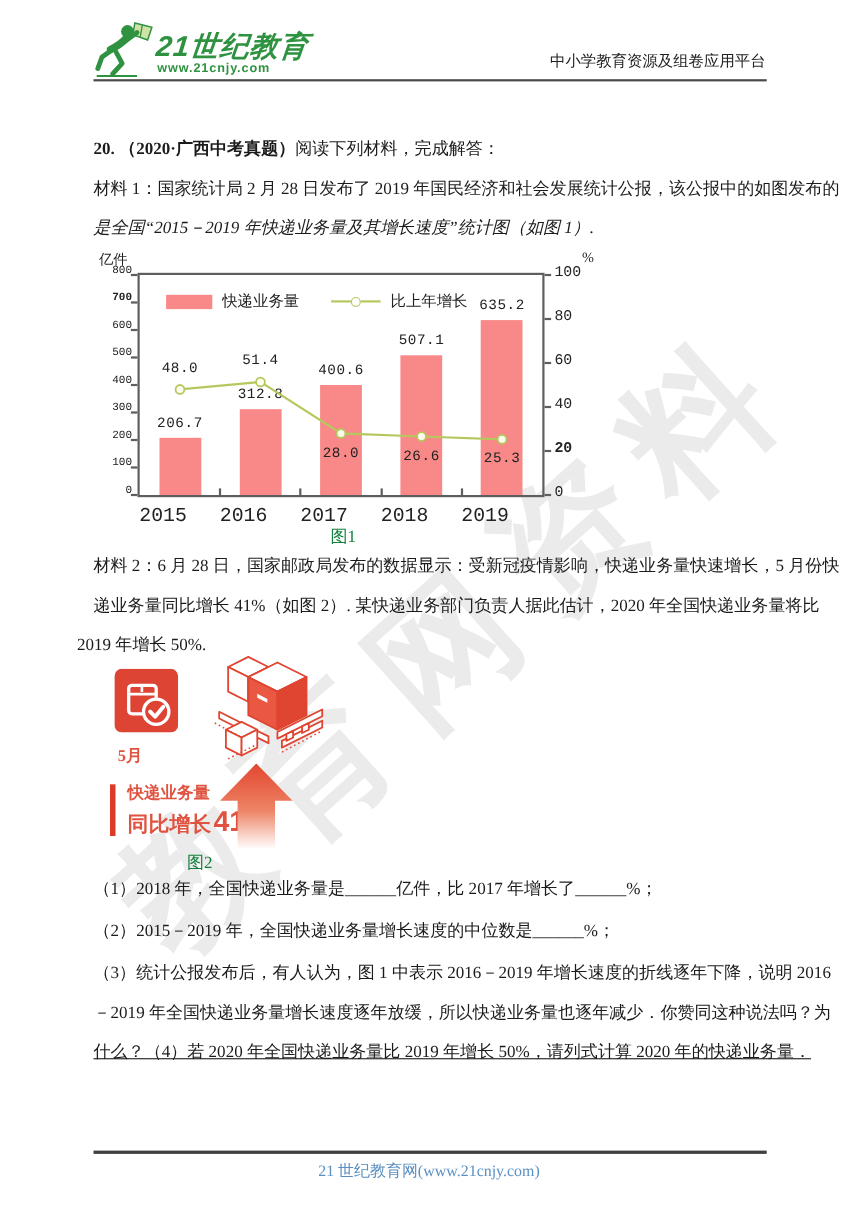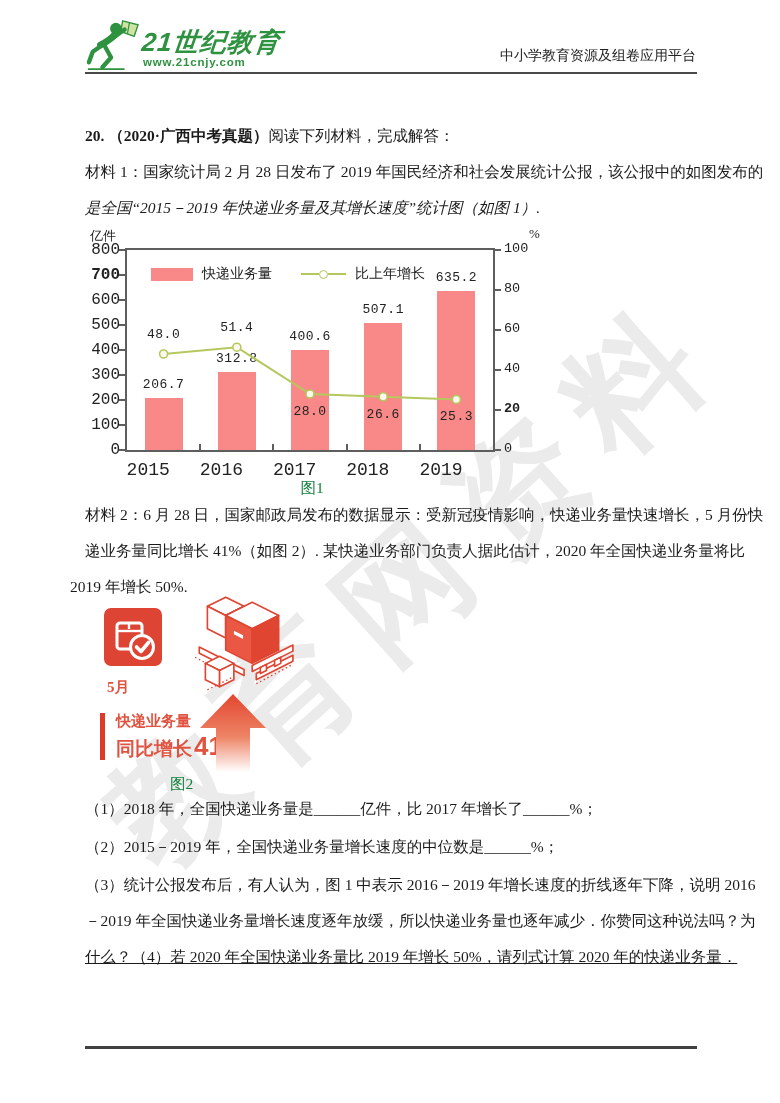--- a/index.html
+++ b/index.html
@@ -23,21 +23,21 @@
   
   .chart{position:absolute;left:88px;top:220px;width:465px;height:262px;z-index:2;}
   .chart-title{position:absolute;left:37px;top:0;width:374px;text-align:center;
      font-weight:bold;font-size:16px;color:#111;}
   .unitL{position:absolute;left:2px;top:7px;font-size:13px;color:#222;}
   .unitR{position:absolute;left:441px;top:6px;font-size:13px;color:#222;}
   .plot{position:absolute;left:37px;top:28px;width:370px;height:204px;
      border:2px solid #5e5e5e;box-sizing:border-box;}
   .plot-inner{position:absolute;left:0;top:0;right:0;bottom:0;}
   .tickL{position:absolute;left:0px;width:32px;text-align:right;
-     font-family:"Liberation Mono","DejaVu Sans Mono",monospace;font-size:16px;color:#222;}
+     font-family:"Liberation Mono","DejaVu Sans Mono",monospace;font-size:10px;color:#222;}
   .tickR{position:absolute;left:416px;width:34px;text-align:left;
      font-family:"Liberation Mono","DejaVu Sans Mono",monospace;font-size:13.5px;color:#222;}
   .tmL{position:absolute;left:31px;width:6px;height:2px;background:#5e5e5e;}
   .tmR{position:absolute;left:407px;width:6px;height:2px;background:#5e5e5e;}
   .bar{position:absolute;bottom:0;width:38px;}
   .bar-label,.line-label{position:absolute;width:66px;text-align:center;
      font-family:"Liberation Mono","DejaVu Sans Mono",monospace;font-size:13px;
      letter-spacing:0.5px;color:#222;}
   .xlab{position:absolute;top:240px;width:74px;text-align:left;
      font-family:"Liberation Mono","DejaVu Sans Mono",monospace;font-size:18px;color:#222;}
@@ -227,14 +227,15 @@
   </svg>
   <div class="z fig-caption" style="left:170px;top:774px;font-family:Liberation Serif, serif;">图2</div>
 
   <div class="z tline" style="left:85px;top:799px;">（1）2018 年，全国快递业务量是______亿件，比 2017 年增长了______%；</div>
   <div class="z tline" style="left:85px;top:837px;">（2）2015－2019 年，全国快递业务量增长速度的中位数是______%；</div>
   <div class="z tline" style="left:85px;top:875px;">（3）统计公报发布后，有人认为，图 1 中表示 2016－2019 年增长速度的折线逐年下降，说明 2016</div>
   <div class="z tline" style="left:85px;top:911px;">－2019 年全国快递业务量增长速度逐年放缓，所以快递业务量也逐年减少．你赞同这种说法吗？为</div>
   <div class="z tline" style="left:85px;top:947px;text-decoration:underline;">什么？（4）若 2020 年全国快递业务量比 2019 年增长 50%，请列式计算 2020 年的快递业务量．</div>
 
   <div class="z frule" style="left:85px;top:1046px;width:612px;"></div>
+  <div class="z footer-text" style="left:0;top:1055px;">21 世纪教育网(www.21cnjy.com)</div>
 
 </div>
 
 </body></html>

